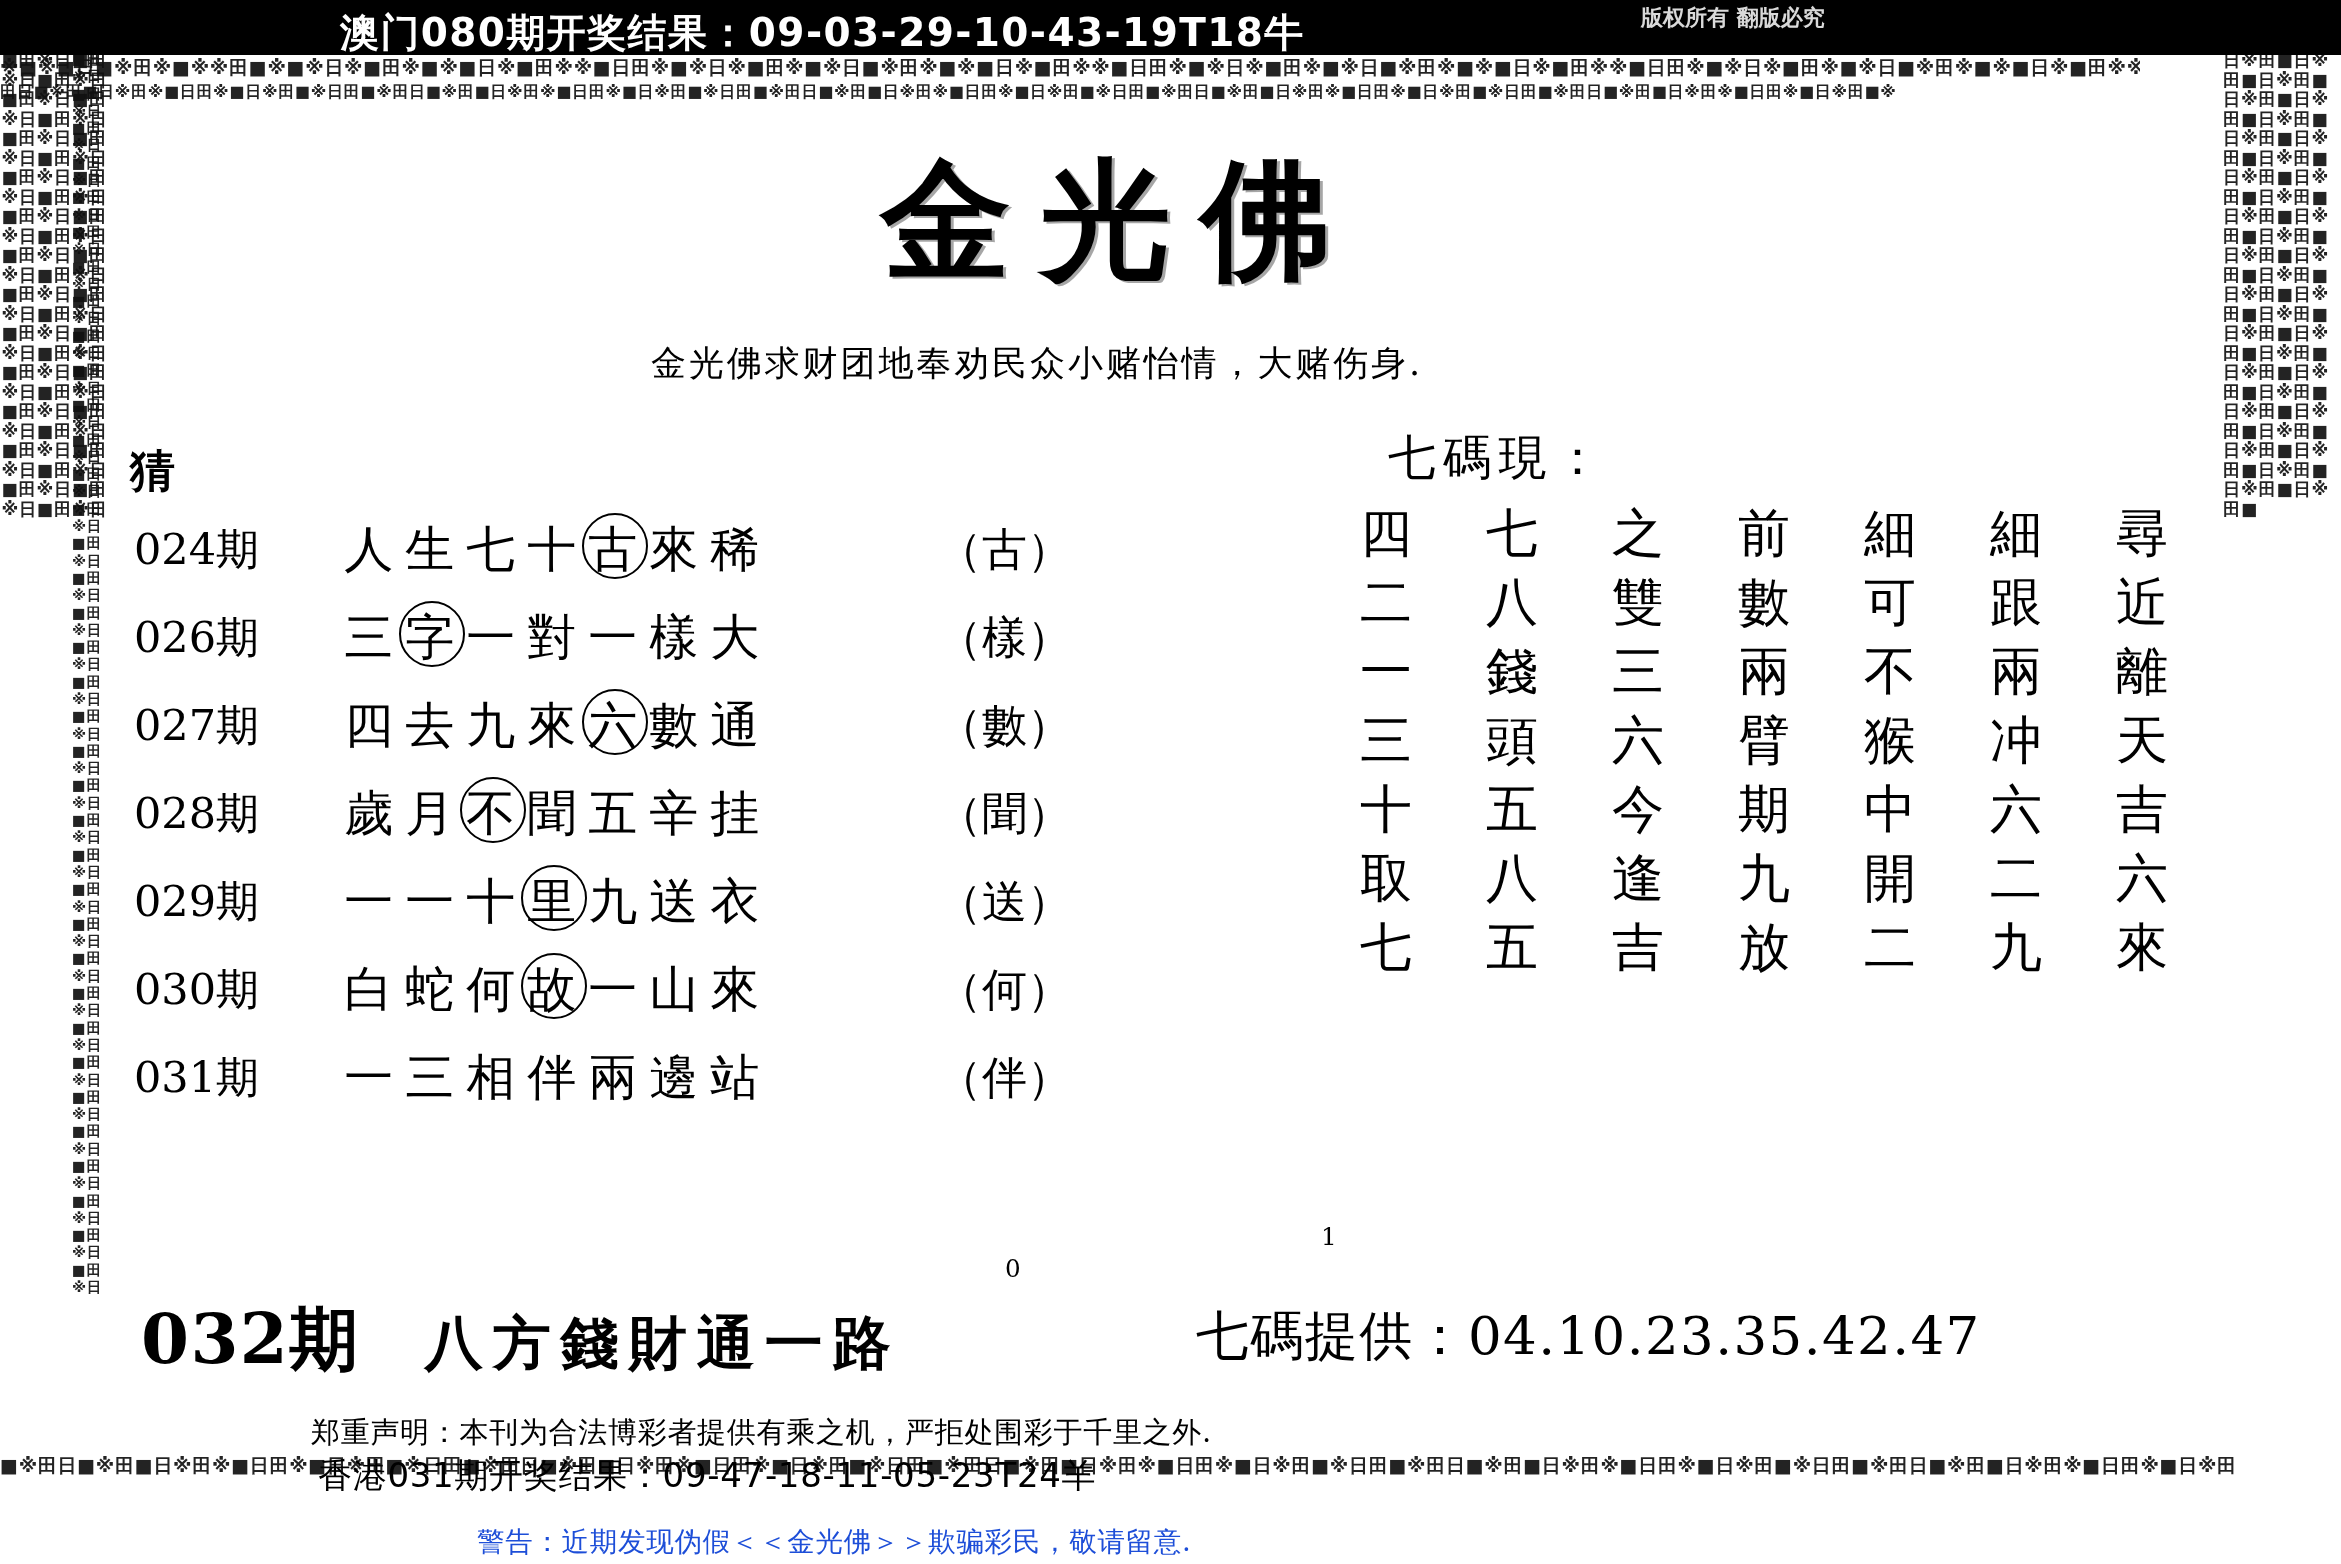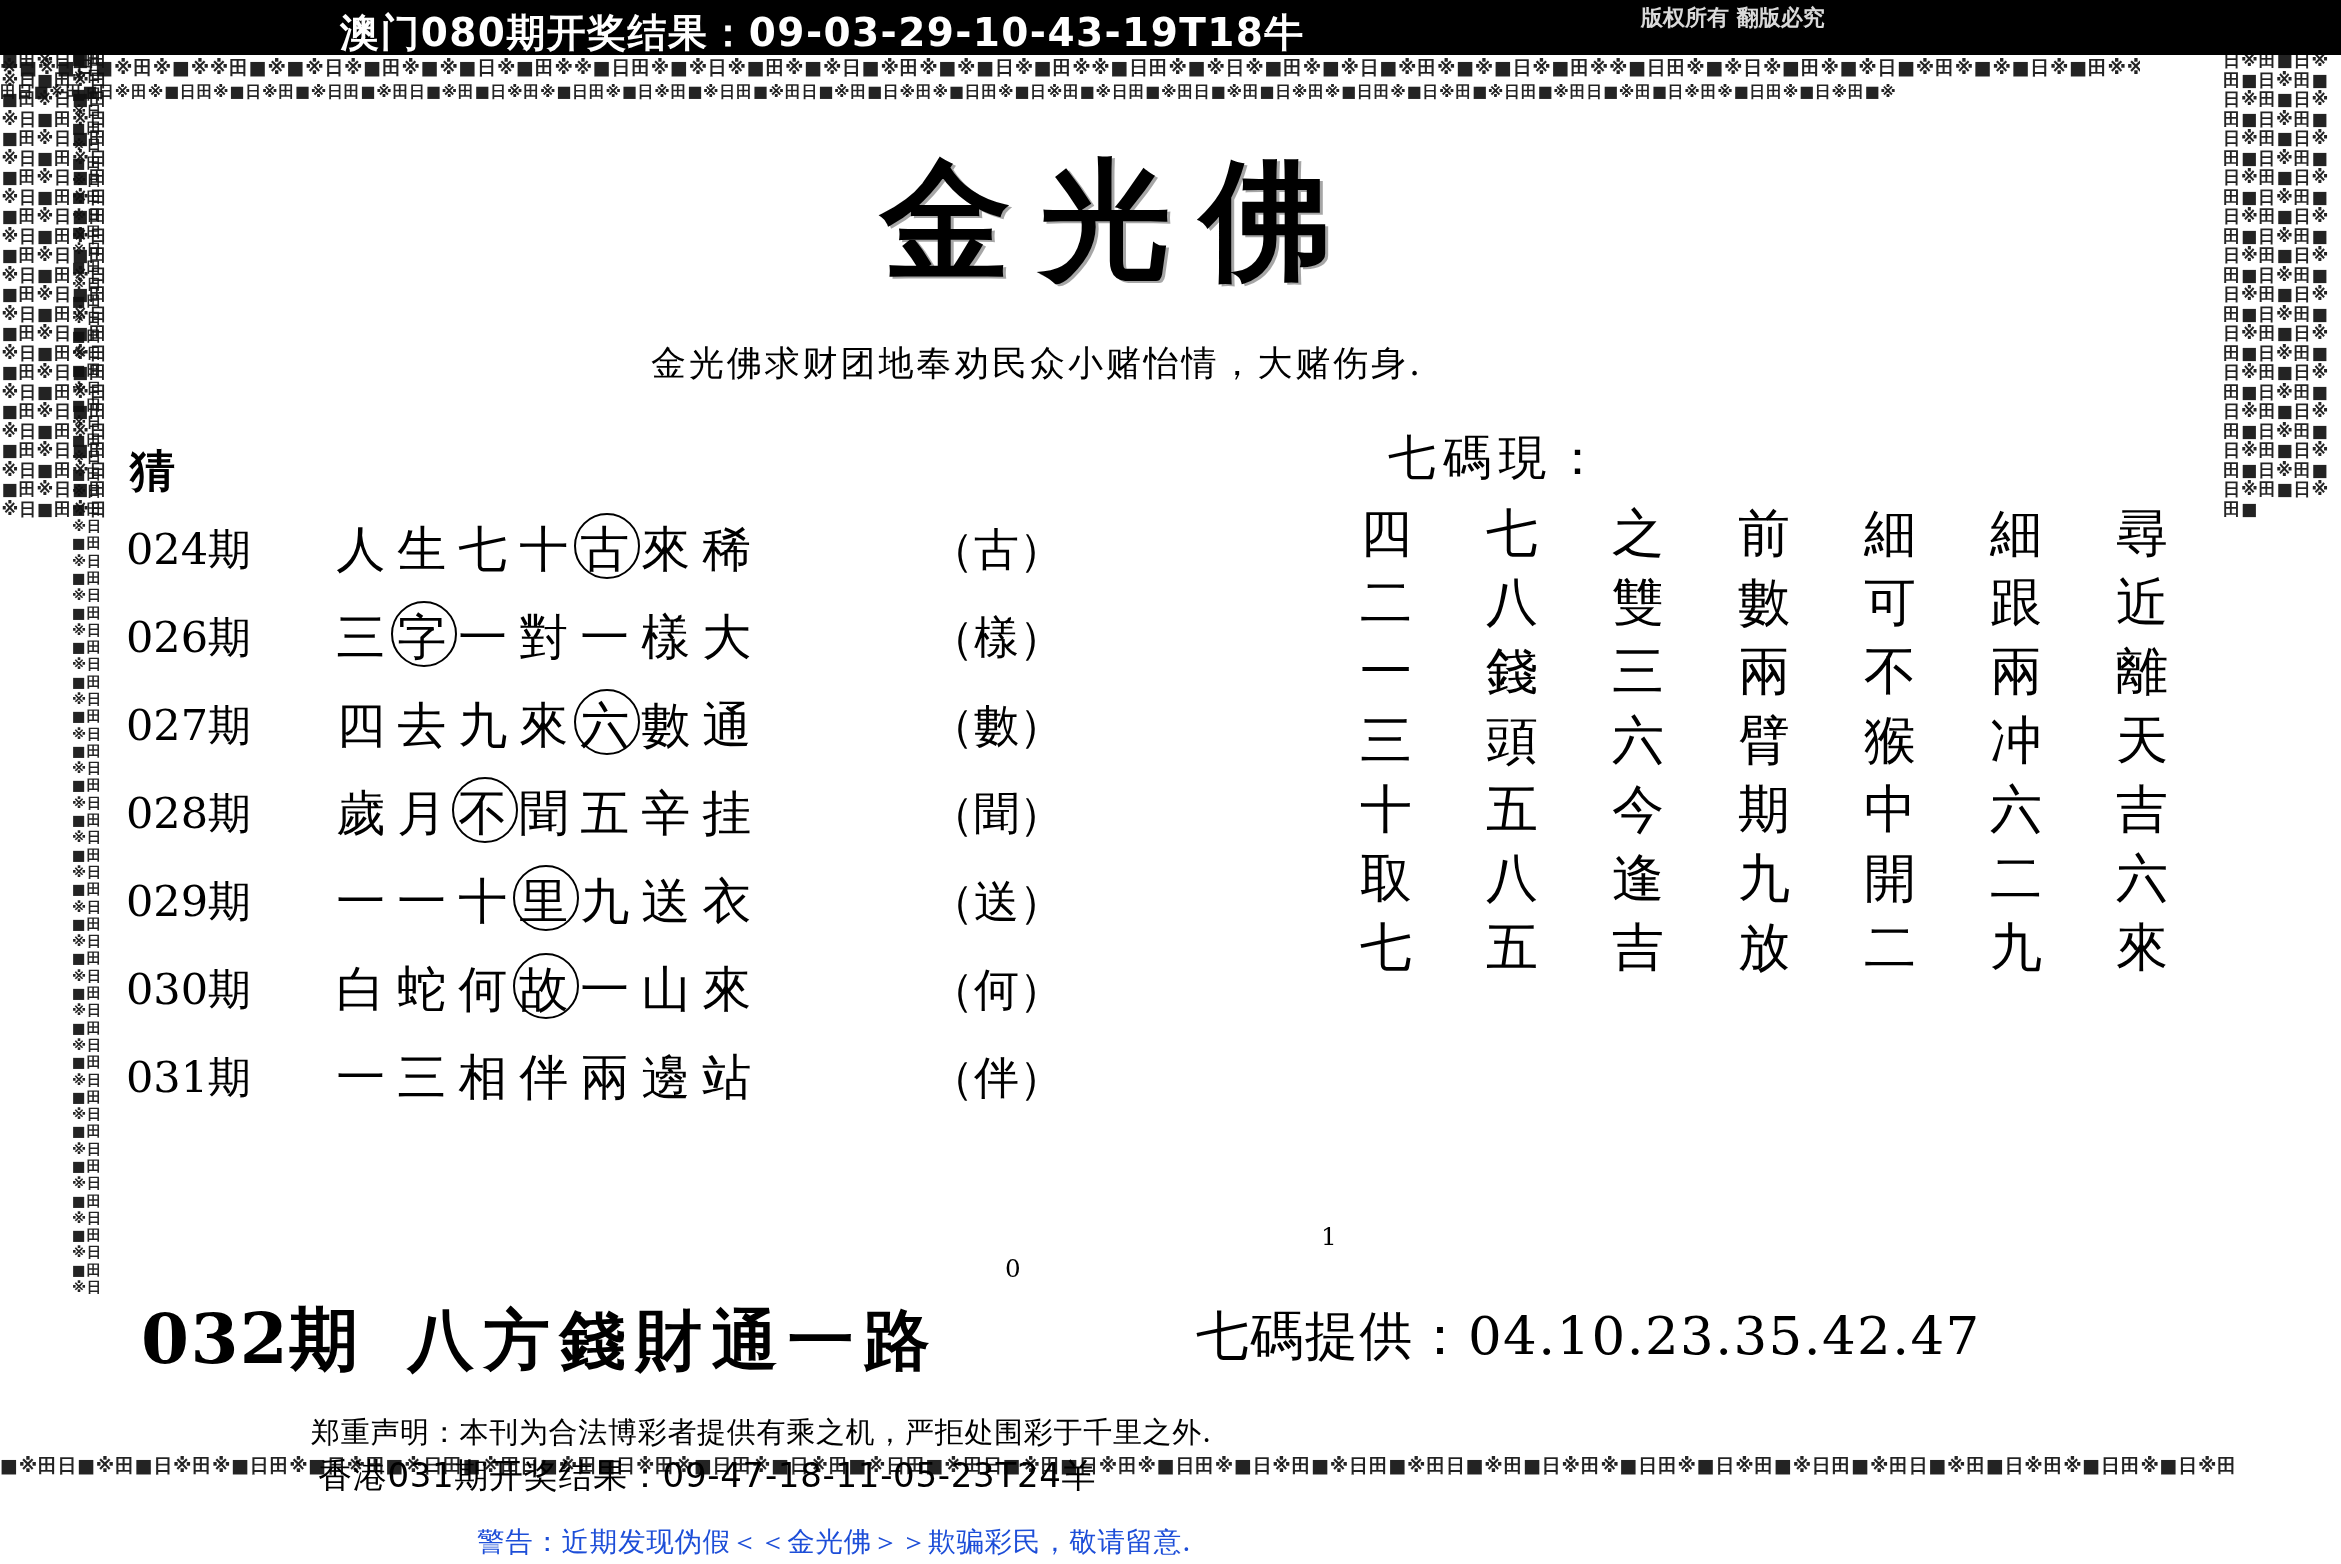--- a/index.html
+++ b/index.html
@@ -81,21 +81,21 @@
   
   .guess-label{
     position:absolute;left:130px;top:441px;
     font-family:"DejaVu Serif", serif;
     font-size:45px;font-weight:bold;color:#000;
   }
   .rows{
     position:absolute;left:126px;top:506px;width:1084px;
   }
   .row{
-    display:flex;align-items:center;height:88px;
+    display:flex;align-items:center;height:88px;margin-left:8px;
   }
   .row .period{
     width:210px;
     font-family:"DejaVu Serif", serif;
     font-size:43px;
     color:#000;
     white-space:nowrap;
   }
   .row .phrase{
     width:593px;
@@ -129,21 +129,21 @@
   
   .feature{
     position:absolute;left:141px;top:1294px;
     font-family:"DejaVu Serif", serif;
     font-weight:bold;
     color:#000;
     white-space:nowrap;
     font-size:56px;
   }
   .feature .fp{font-size:69px;letter-spacing:1.4px;}
-  .feature .ft{font-size:66px;letter-spacing:10px;margin-left:48px;}
+  .feature .ft{font-size:58px;letter-spacing:10px;margin-left:65px;}
   
   .seven-label{
     position:absolute;left:1388px;top:426px;
     font-family:"DejaVu Serif", serif;
     font-size:48px;letter-spacing:7.2px;color:#000;white-space:nowrap;
   }
   .grid{
     position:absolute;left:1323px;top:499px;
     display:grid;
     grid-template-columns:repeat(7,126px);

